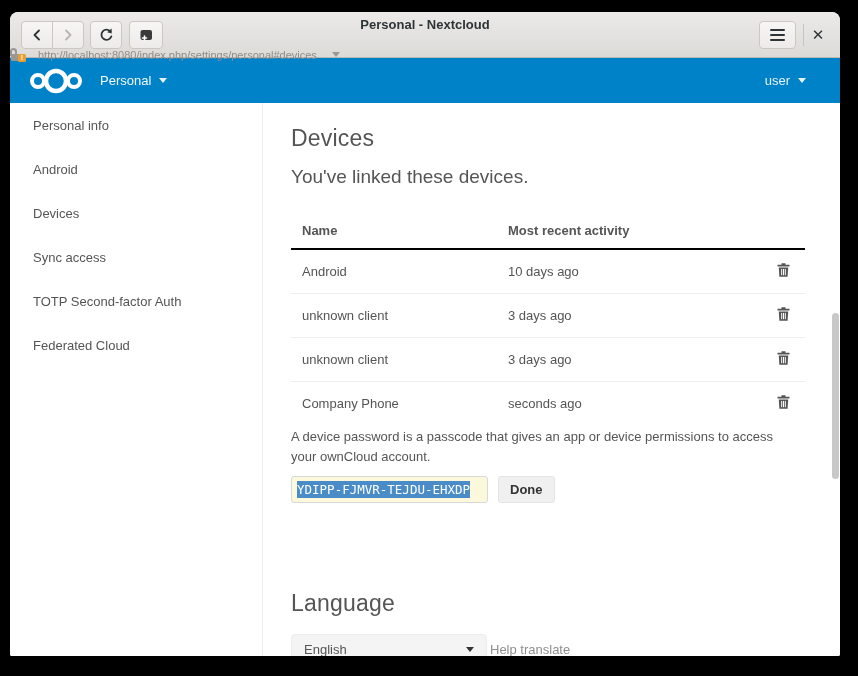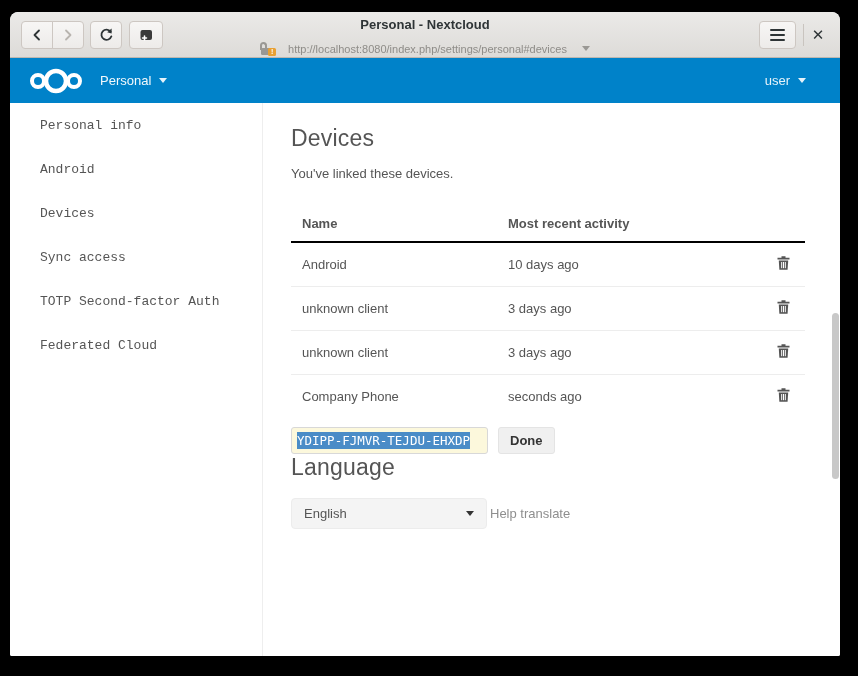--- a/index.html
+++ b/index.html
@@ -21,22 +21,22 @@
   .nav-pair .tb-btn:last-child  { border-radius:0 4px 4px 0; margin-left:-1px; }
   .reload-btn { position:absolute; left:80px; top:9px; width:32px; }
   .newtab-btn { position:absolute; left:119px; top:9px; width:34px; }
   .menu-btn   { position:absolute; right:44px; top:9px; width:37px; }
   .close-btn  { position:absolute; right:7px; top:9px; width:30px; height:28px;
                 display:flex; align-items:center; justify-content:center;
                 font-size:15px; font-weight:bold; color:#2e3436; cursor:pointer; }
   .tb-sep { position:absolute; right:36px; top:12px; width:1px; height:22px; background:#c9c4bf; }
   .tb-title { position:absolute; top:5px; left:0; right:0; text-align:center;
               font-size:13px; font-weight:bold; color:#2e3436; }
-  .tb-url { position:absolute; top:30px; left:0; right:0; display:flex;
-            align-items:center; justify-content:center; gap:15px;
+  .tb-url { position:absolute; top:36px; left:0; right:0; display:flex;
+            align-items:center; gap:15px;
             font-size:11px; color:#8e8c88; }
   .hamburger { width:15px; display:flex; flex-direction:column; gap:2.5px; }
   .hamburger span { display:block; height:2.5px; background:#2e3436; border-radius:1px; }
   .caret-down { width:0; height:0; border-left:4px solid transparent;
                 border-right:4px solid transparent; border-top:5px solid #9a9894; }
   .lockicon { position:relative; width:13px; height:13px; }
   .lockicon .body { position:absolute; left:1px; top:6px; width:10px; height:7px;
                     background:#9a9894; border-radius:1.5px; }
   .lockicon .shackle { position:absolute; left:0px; top:0px; width:7px; height:8px;
                        border:2px solid #9a9894; border-bottom:none;
@@ -54,26 +54,26 @@
   .caret-white { width:0; height:0; border-left:4.5px solid transparent;
                  border-right:4.5px solid transparent;
                  border-top:5.5px solid rgba(255,255,255,.9); }
   .user-menu { margin-left:auto; display:flex; align-items:center; gap:8px;
                font-size:13px; color:rgba(255,255,255,.9); cursor:pointer;
                padding-right:14px; }
 
   
   .content { display:flex; height:553px; background:#fff; position:relative; }
   .sidebar { width:253px; border-right:1px solid #eee; padding-top:1px; }
-  .side-item { height:44px; line-height:44px; padding-left:30px; font-size:13px;
-               color:#555; cursor:pointer; white-space:nowrap;font-family:Liberation Mono, monospace; }
+  .side-item { height:44px; line-height:44px; padding-left:23px; font-size:13px;
+               color:#555; cursor:pointer; white-space:nowrap; }
   .main { flex:1; padding:22px 0 0 28px; position:relative; }
 
   h2.section { font-size:23px; font-weight:300; color:#555; letter-spacing:.2px; }
-  .subtitle { margin-top:14px; font-size:13px; color:#555; }
+  .subtitle { margin-top:14px; font-size:19px; color:#555; }
 
   .dev-table { width:514px; margin-top:25px; border-collapse:collapse; font-size:13px; color:#555; }
   .dev-table th { text-align:left; font-weight:bold; padding:10px 0 10px 11px;
                   border-bottom:2px solid #000000; }
   .dev-table th.col-name { width:206px; }
   .dev-table th.col-del { width:40px; }
   .dev-table td { padding:12px 0 12px 11px; border-bottom:1px solid #ededed; }
   .dev-table tr:last-child td { border-bottom:none; }
   .dev-table td.del { text-align:right; padding-right:14px; }
   .trash { background:none; border:none; cursor:pointer; padding:0; line-height:0; }
@@ -83,21 +83,21 @@
   .pw-input { width:197px; height:27px; border:1px solid #d8d8d8; border-radius:3px;
               background:#fcf8dc; font-family:"DejaVu Sans Mono","Liberation Mono",monospace;
               font-size:12.5px; padding:0 5px; display:flex; align-items:center;
               overflow:hidden; white-space:nowrap; cursor:text; }
   .pw-input .sel { background:#4a8cc7; color:#fff; padding:1px 0; }
   .done-btn { margin-left:10px; height:27px; padding:0 11px; background:#f0f0f0;
               border:1px solid #e4e4e4; border-radius:3px; font-size:13px;
               font-weight:600; color:#333; cursor:pointer;
               font-family:"Liberation Sans",sans-serif; }
 
-  .lang-head { }
+  .lang-head { margin-top:87px; }
   .lang-row { margin-top:17px; display:flex; align-items:center; }
   .lang-select { width:196px; height:31px; background:#f4f4f4; border:1px solid #ececec;
                  border-radius:4px; display:flex; align-items:center; padding:0 12px;
                  font-size:13px; color:#555; cursor:pointer; }
   .lang-select .caret-dark { margin-left:auto; width:0; height:0;
                  border-left:4.5px solid transparent; border-right:4.5px solid transparent;
                  border-top:5.5px solid #333; }
   .help-link { margin-left:3px; font-size:13px; color:#8e8e8e; cursor:pointer; }
 
   .scroll-thumb { position:absolute; right:1px; top:210px; width:7px; height:166px;
@@ -231,20 +231,21 @@
             <td>seconds ago</td>
             <td class="del"><button class="trash"><svg width="15" height="16" viewBox="0 0 15 16">
                     <path d="M5.5 1.2 h4 v1.6 h4 v1.6 h-12 v-1.6 h4 z" fill="#555"></path>
                     <path d="M2.8 5.6 h9.4 l-.6 9.2 h-8.2 z" fill="#555"></path>
                     <path d="M5.7 7 v6.2 M7.5 7 v6.2 M9.3 7 v6.2" stroke="#fff" stroke-width="1"></path>
                   </svg></button></td>
           </tr>
         </tbody>
       </table>
 
+      <p class="pw-hint">A device password is a passcode that gives an app or device permissions to access your ownCloud account.</p>
 
       <div class="pw-row">
         <div class="pw-input">
           <span class="sel">YDIPP-FJMVR-TEJDU-EHXDP</span>
         </div>
         <button class="done-btn">Done</button>
       </div>
 
       <h2 class="section lang-head">Language</h2>
       <div class="lang-row">

